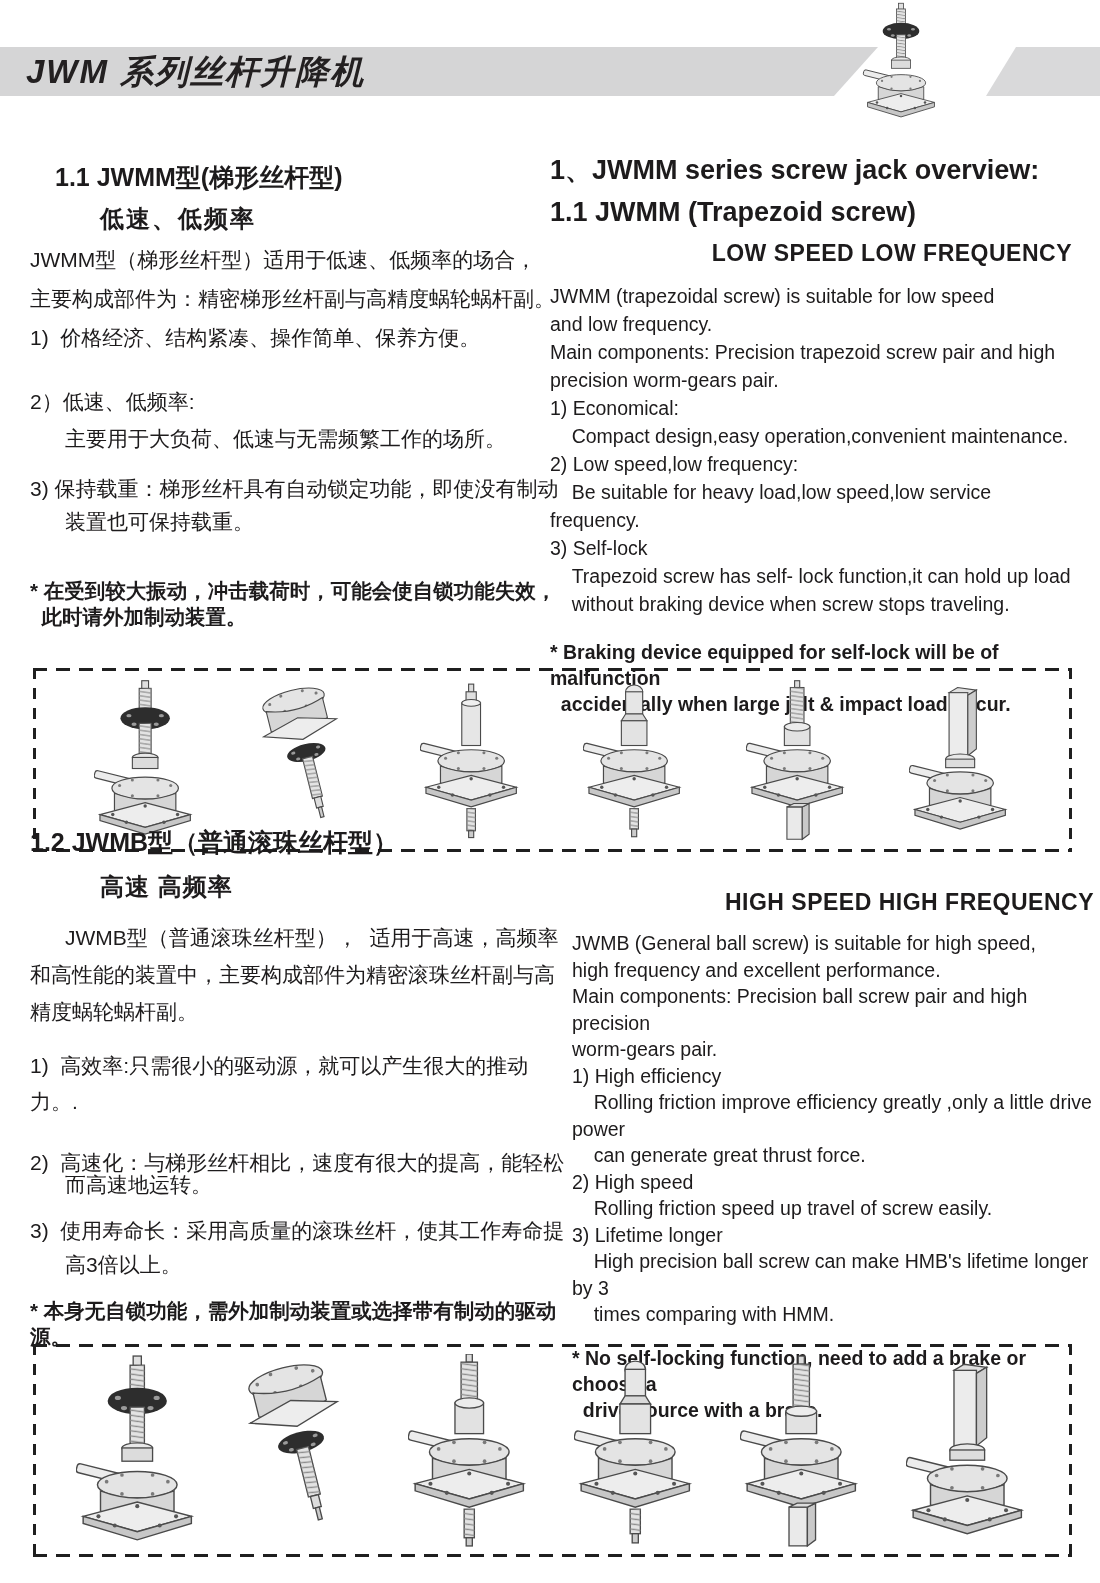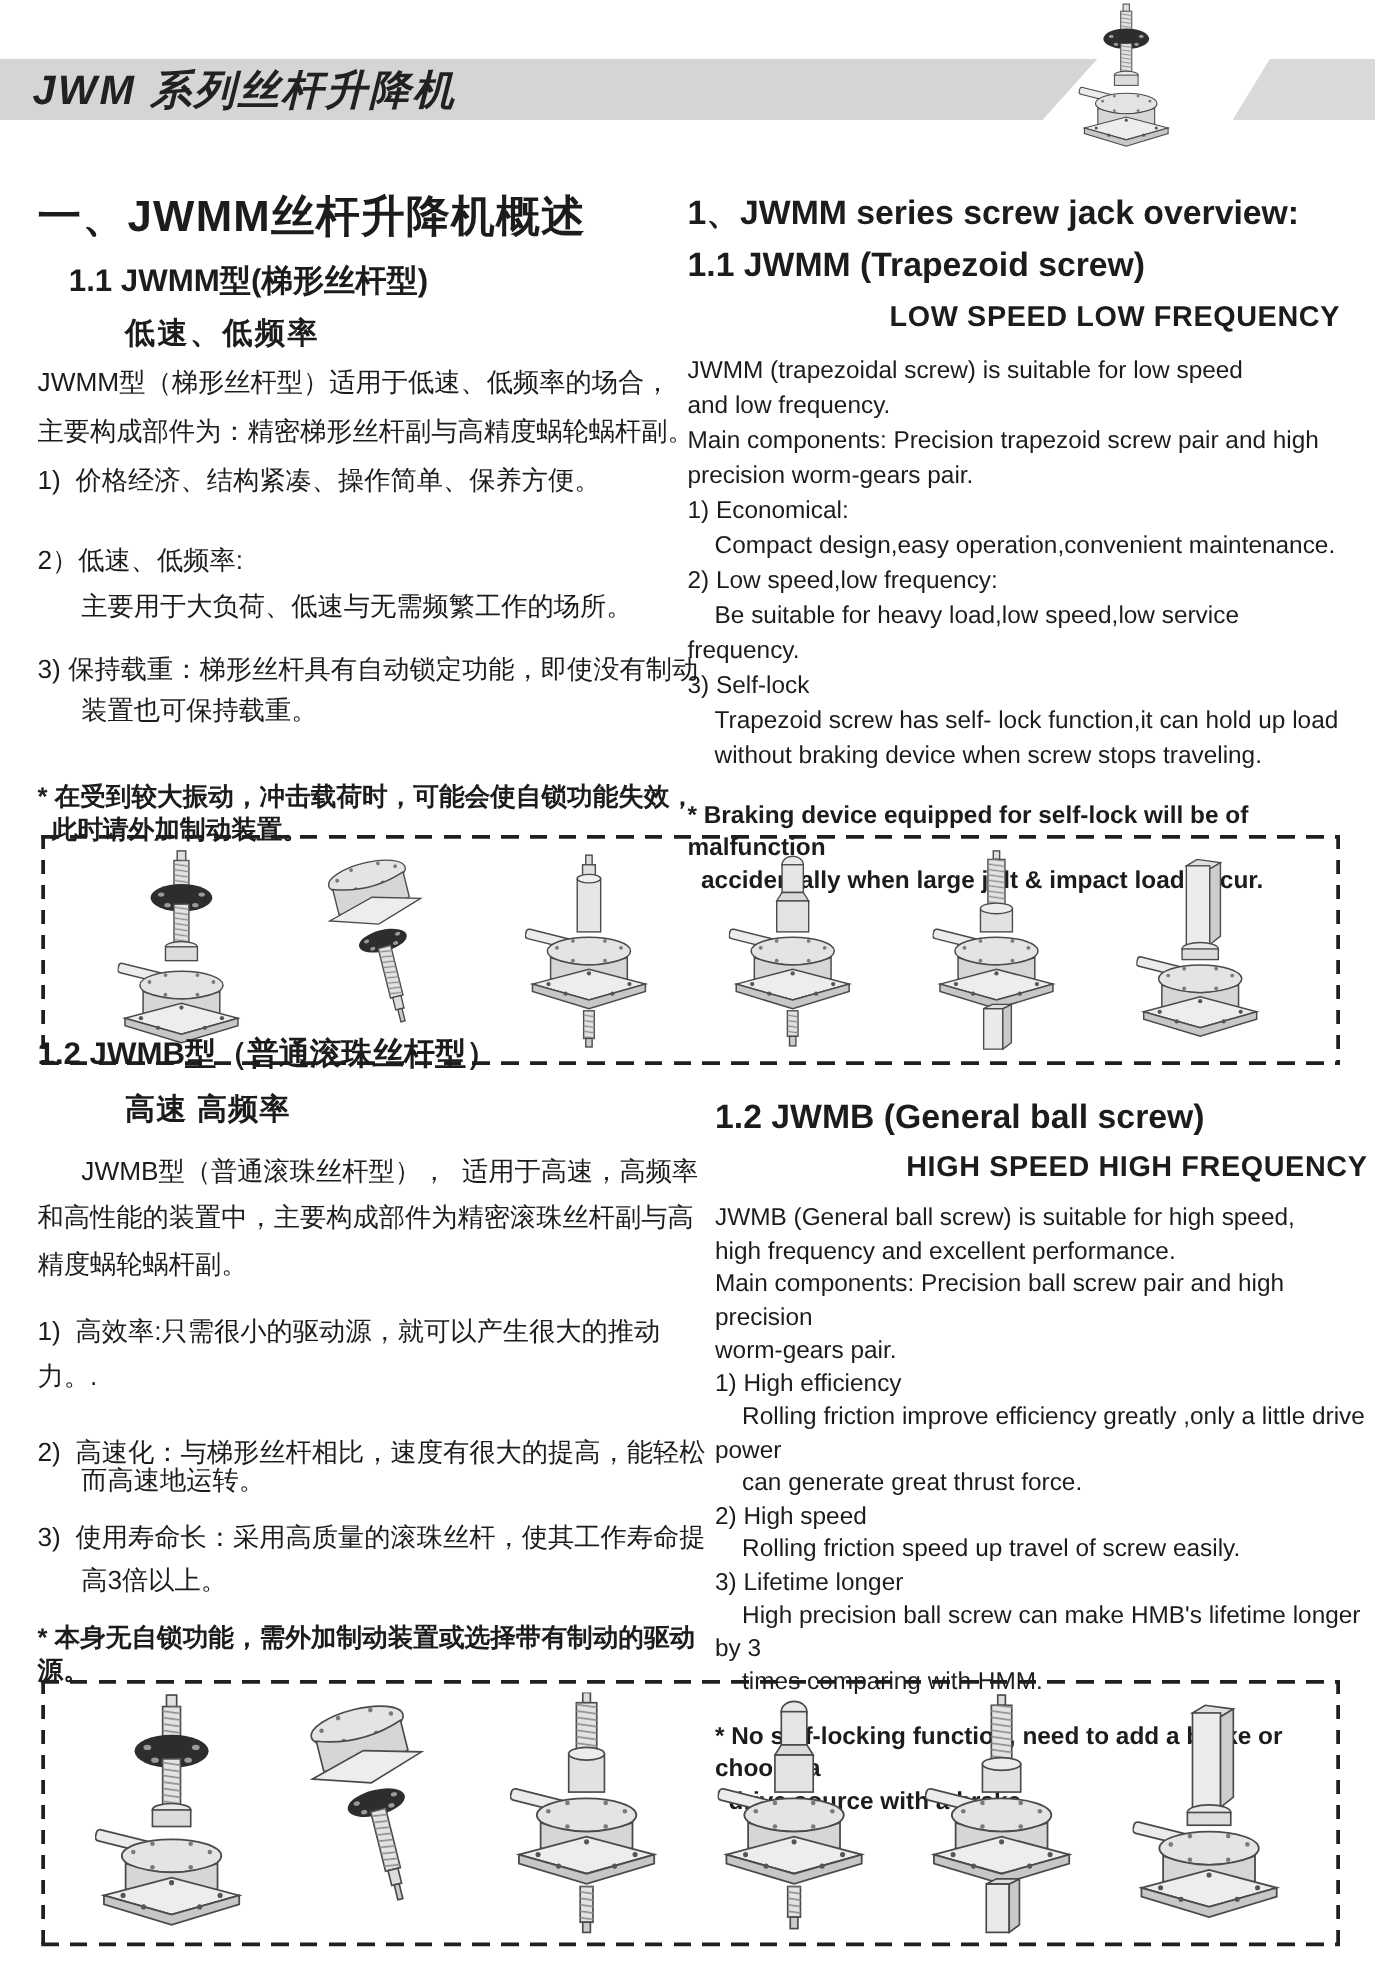--- a/index.html
+++ b/index.html
@@ -182,21 +182,20 @@
     <div class="band">
       <span class="band-title">JWM 系列丝杆升降机</span>
     </div>
     <div class="corner-par"></div>
     <svg class="header-jack" viewBox="0 0 120 190">
       <use href="#jackA"></use>
     </svg>
   </header>
 
   <section class="s1-zh">
-    <h1 class="zh-h1">一、JWMM丝杆升降机概述</h1>
     <h2 class="zh-h2">1.1 JWMM型(梯形丝杆型)</h2>
     <h3 class="zh-h3">低速、低频率</h3>
     <div class="zh-intro pre">JWMM型（梯形丝杆型）适用于低速、低频率的场合，
 主要构成部件为：精密梯形丝杆副与高精度蜗轮蜗杆副。</div>
     <div class="zh-item1 pre">1)  价格经济、结构紧凑、操作简单、保养方便。</div>
     <div class="zh-item2 pre">2）低速、低频率:
       主要用于大负荷、低速与无需频繁工作的场所。</div>
     <div class="zh-item3 pre">3) 保持载重：梯形丝杆具有自动锁定功能，即使没有制动
       装置也可保持载重。</div>
     <div class="zh-note pre">* 在受到较大振动，冲击载荷时，可能会使自锁功能失效，
@@ -251,21 +250,20 @@
 精度蜗轮蜗杆副。</div>
     <div class="s2-item1 pre">1)  高效率:只需很小的驱动源，就可以产生很大的推动力。.</div>
     <div class="s2-item2 pre">2)  高速化：与梯形丝杆相比，速度有很大的提高，能轻松
       而高速地运转。</div>
     <div class="s2-item3 pre">3)  使用寿命长：采用高质量的滚珠丝杆，使其工作寿命提
       高3倍以上。</div>
     <div class="s2-note pre">* 本身无自锁功能，需外加制动装置或选择带有制动的驱动源。</div>
   </section>
 
   <section class="s2-en">
-    <h2 class="en-h2" style="margin-top:0">1.2 JWMB (General ball screw)</h2>
     <h3 class="en-h3">HIGH SPEED   HIGH FREQUENCY</h3>
     <div class="en-body pre">JWMB (General ball screw) is suitable for high speed,
 high frequency and excellent performance.
 Main components: Precision ball screw pair and high precision
 worm-gears pair.
 1) High efficiency
     Rolling friction improve efficiency greatly ,only a little drive power
     can generate great thrust force.
 2) High speed
     Rolling friction speed up travel of screw easily.

